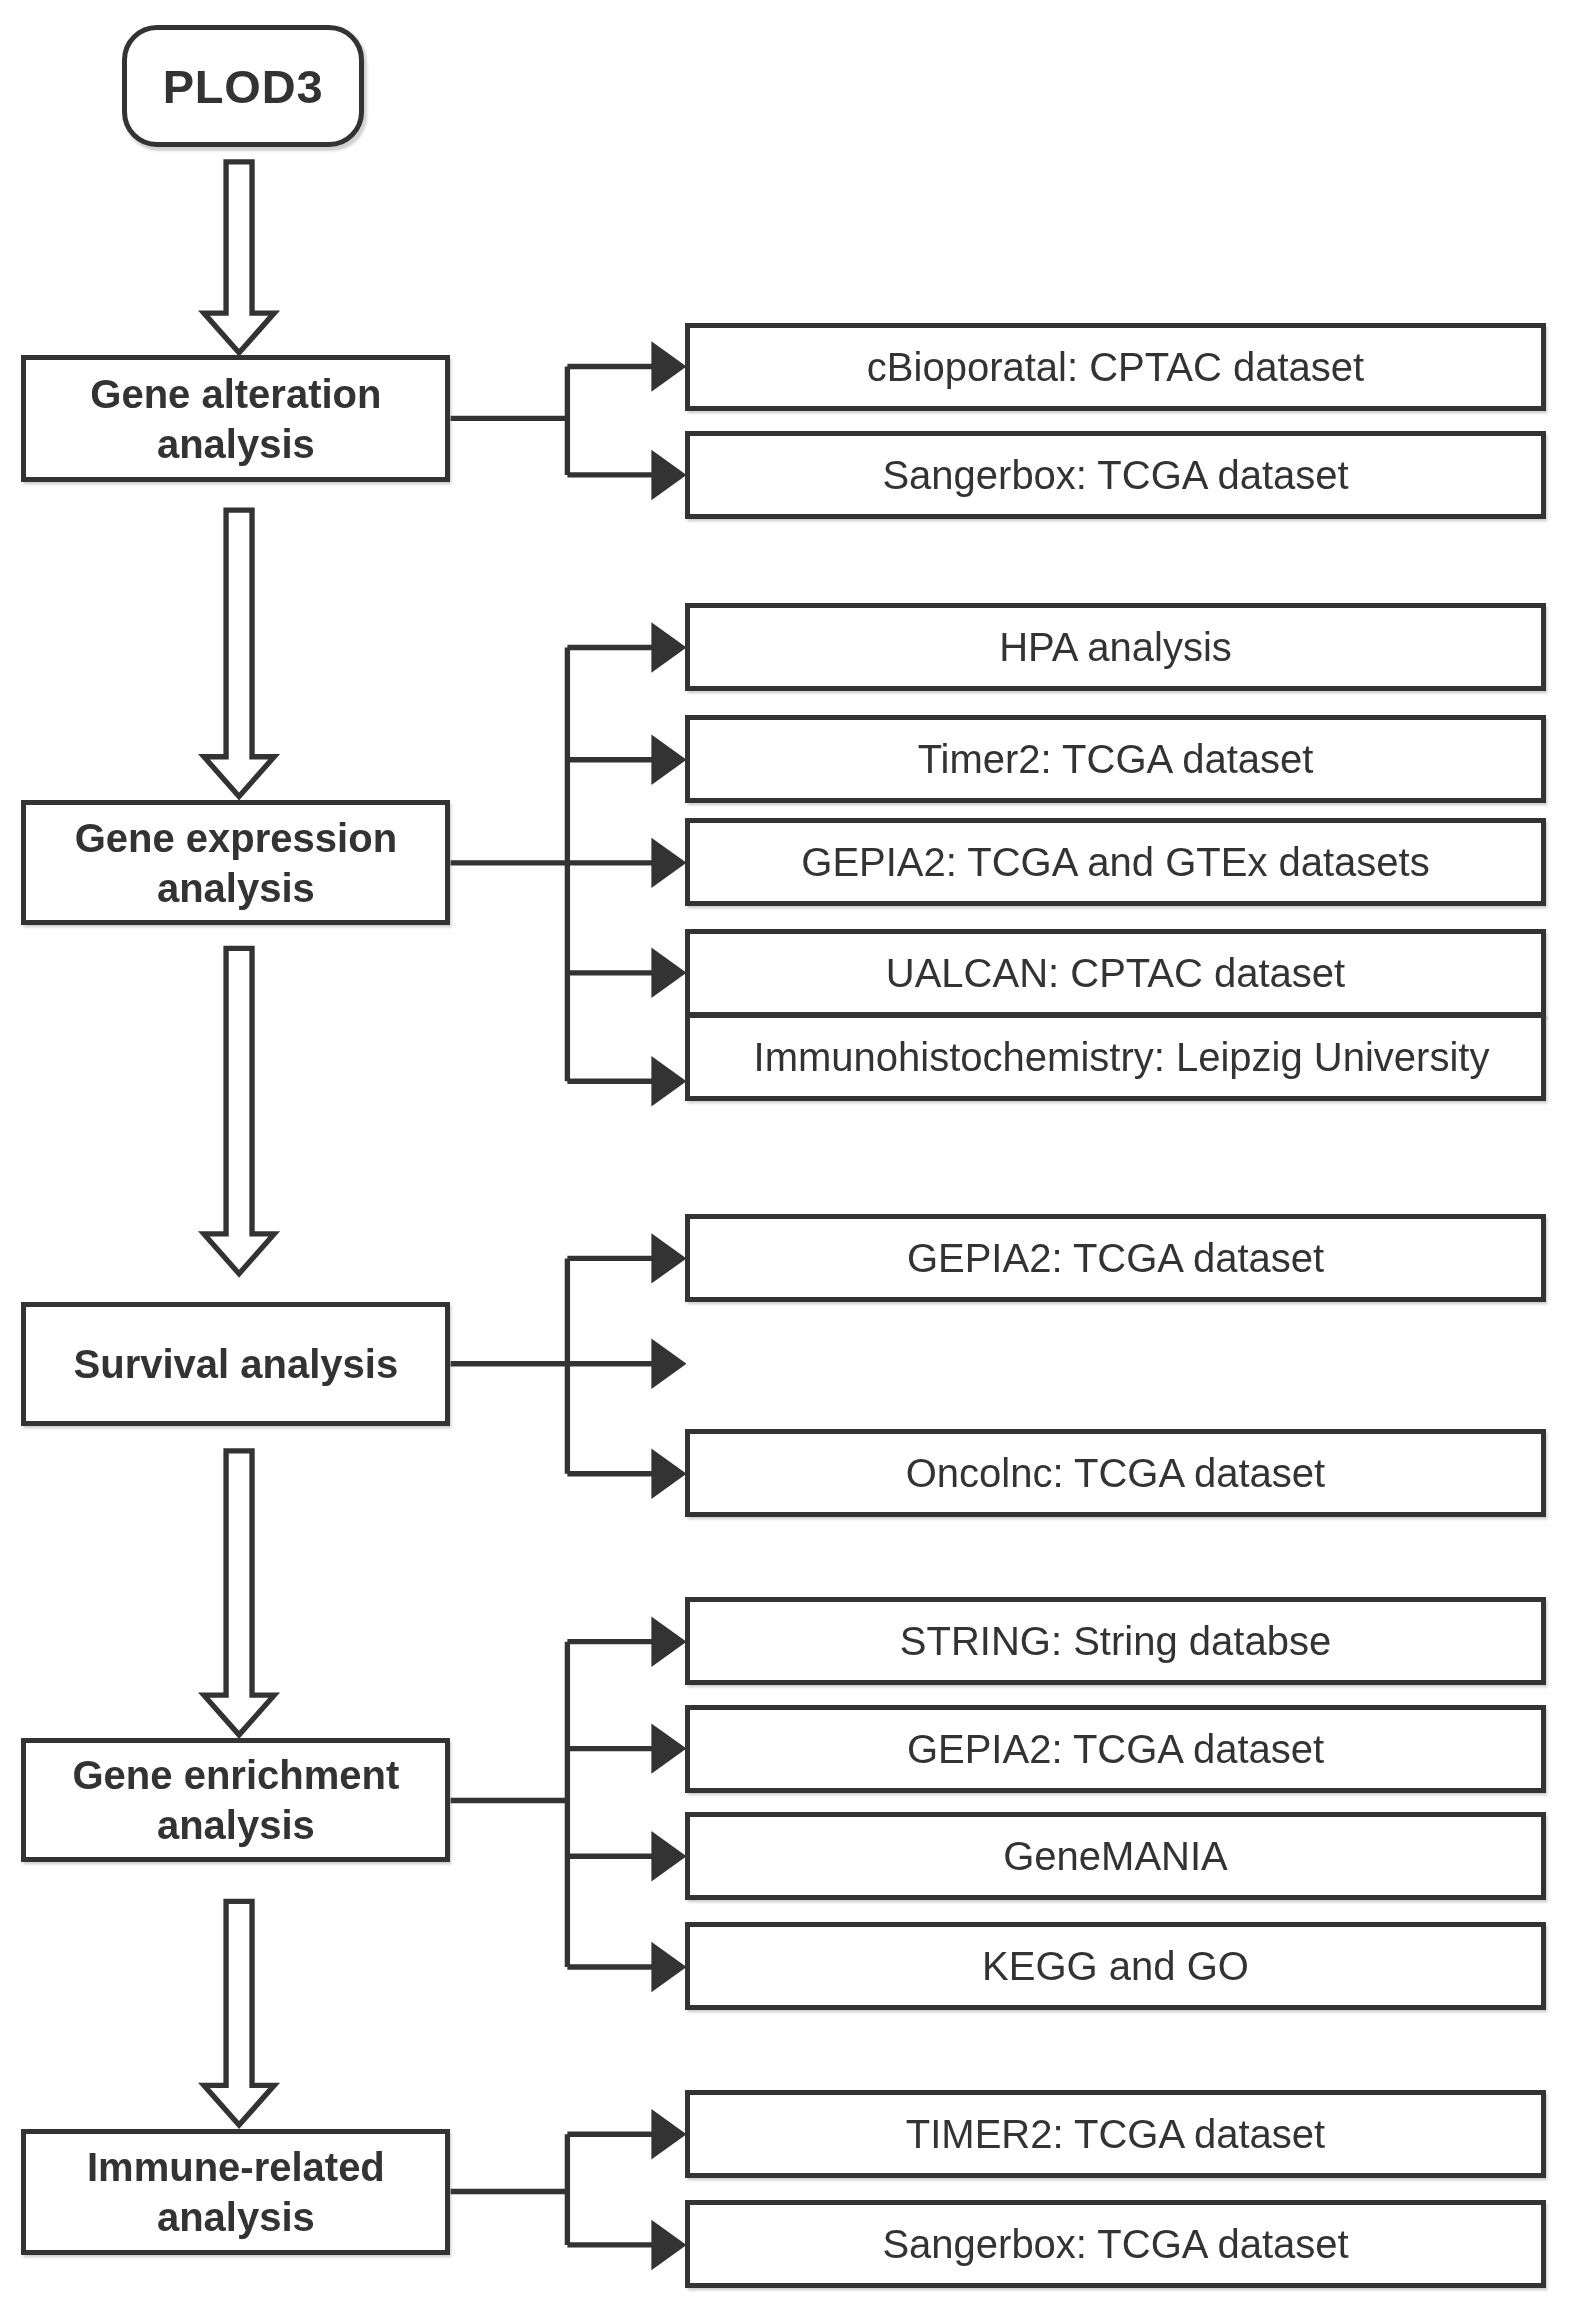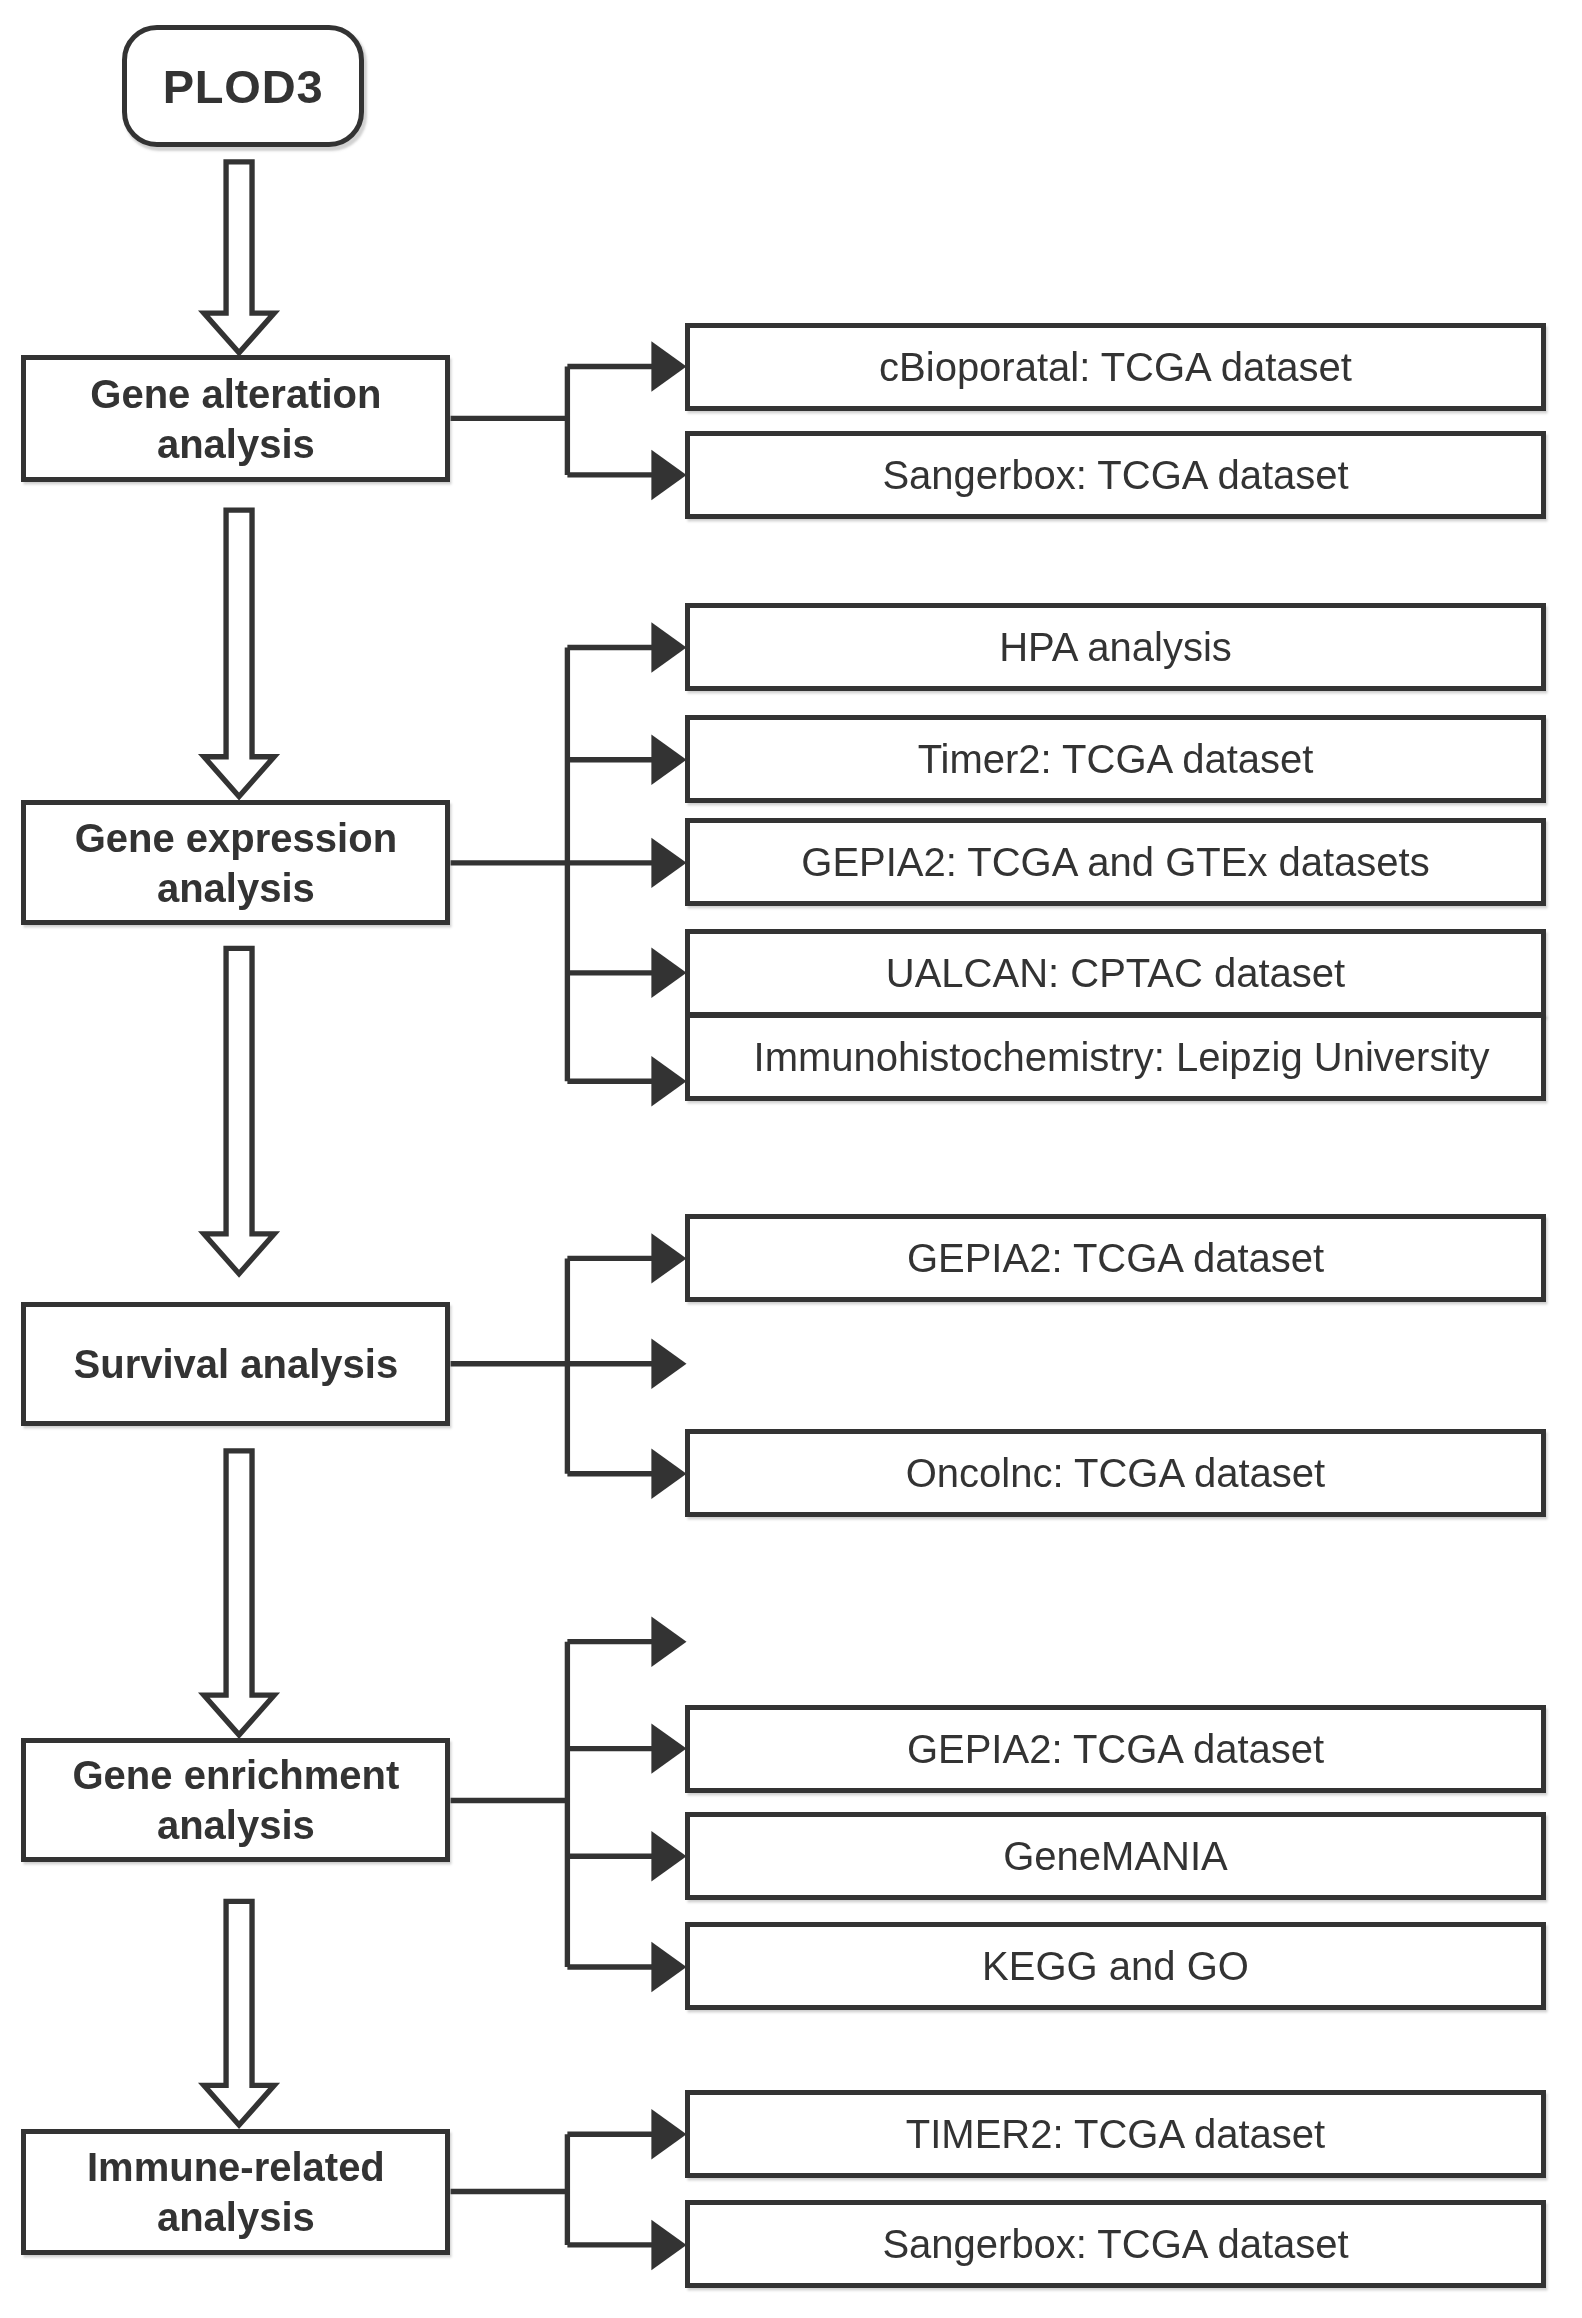--- a/index.html
+++ b/index.html
@@ -123,21 +123,21 @@
     <span>Survival analysis</span>
   </div>
   <div class="node stage stage-4">
     <span>Gene enrichment analysis</span>
   </div>
   <div class="node stage stage-5">
     <span>Immune-related analysis</span>
   </div>
 
   <div class="node output out-1a">
-    <span>cBioporatal: TCGA dataset</span>
+    <span>cBioporatal: CPTAC dataset</span>
   </div>
   <div class="node output out-1b">
     <span>Sangerbox: TCGA dataset</span>
   </div>
 
   <div class="node output out-2a">
     <span>HPA analysis</span>
   </div>
   <div class="node output out-2b">
     <span>Timer2: TCGA dataset</span>
@@ -152,20 +152,23 @@
     <span>Immunohistochemistry: Leipzig University</span>
   </div>
 
   <div class="node output out-3a">
     <span>GEPIA2: TCGA dataset</span>
   </div>
   <div class="node output out-3c">
     <span>Oncolnc: TCGA dataset</span>
   </div>
 
+  <div class="node output out-4a">
+    <span>STRING: String databse</span>
+  </div>
   <div class="node output out-4b">
     <span>GEPIA2: TCGA dataset</span>
   </div>
   <div class="node output out-4c">
     <span>GeneMANIA</span>
   </div>
   <div class="node output out-4d">
     <span>KEGG and GO</span>
   </div>
 

